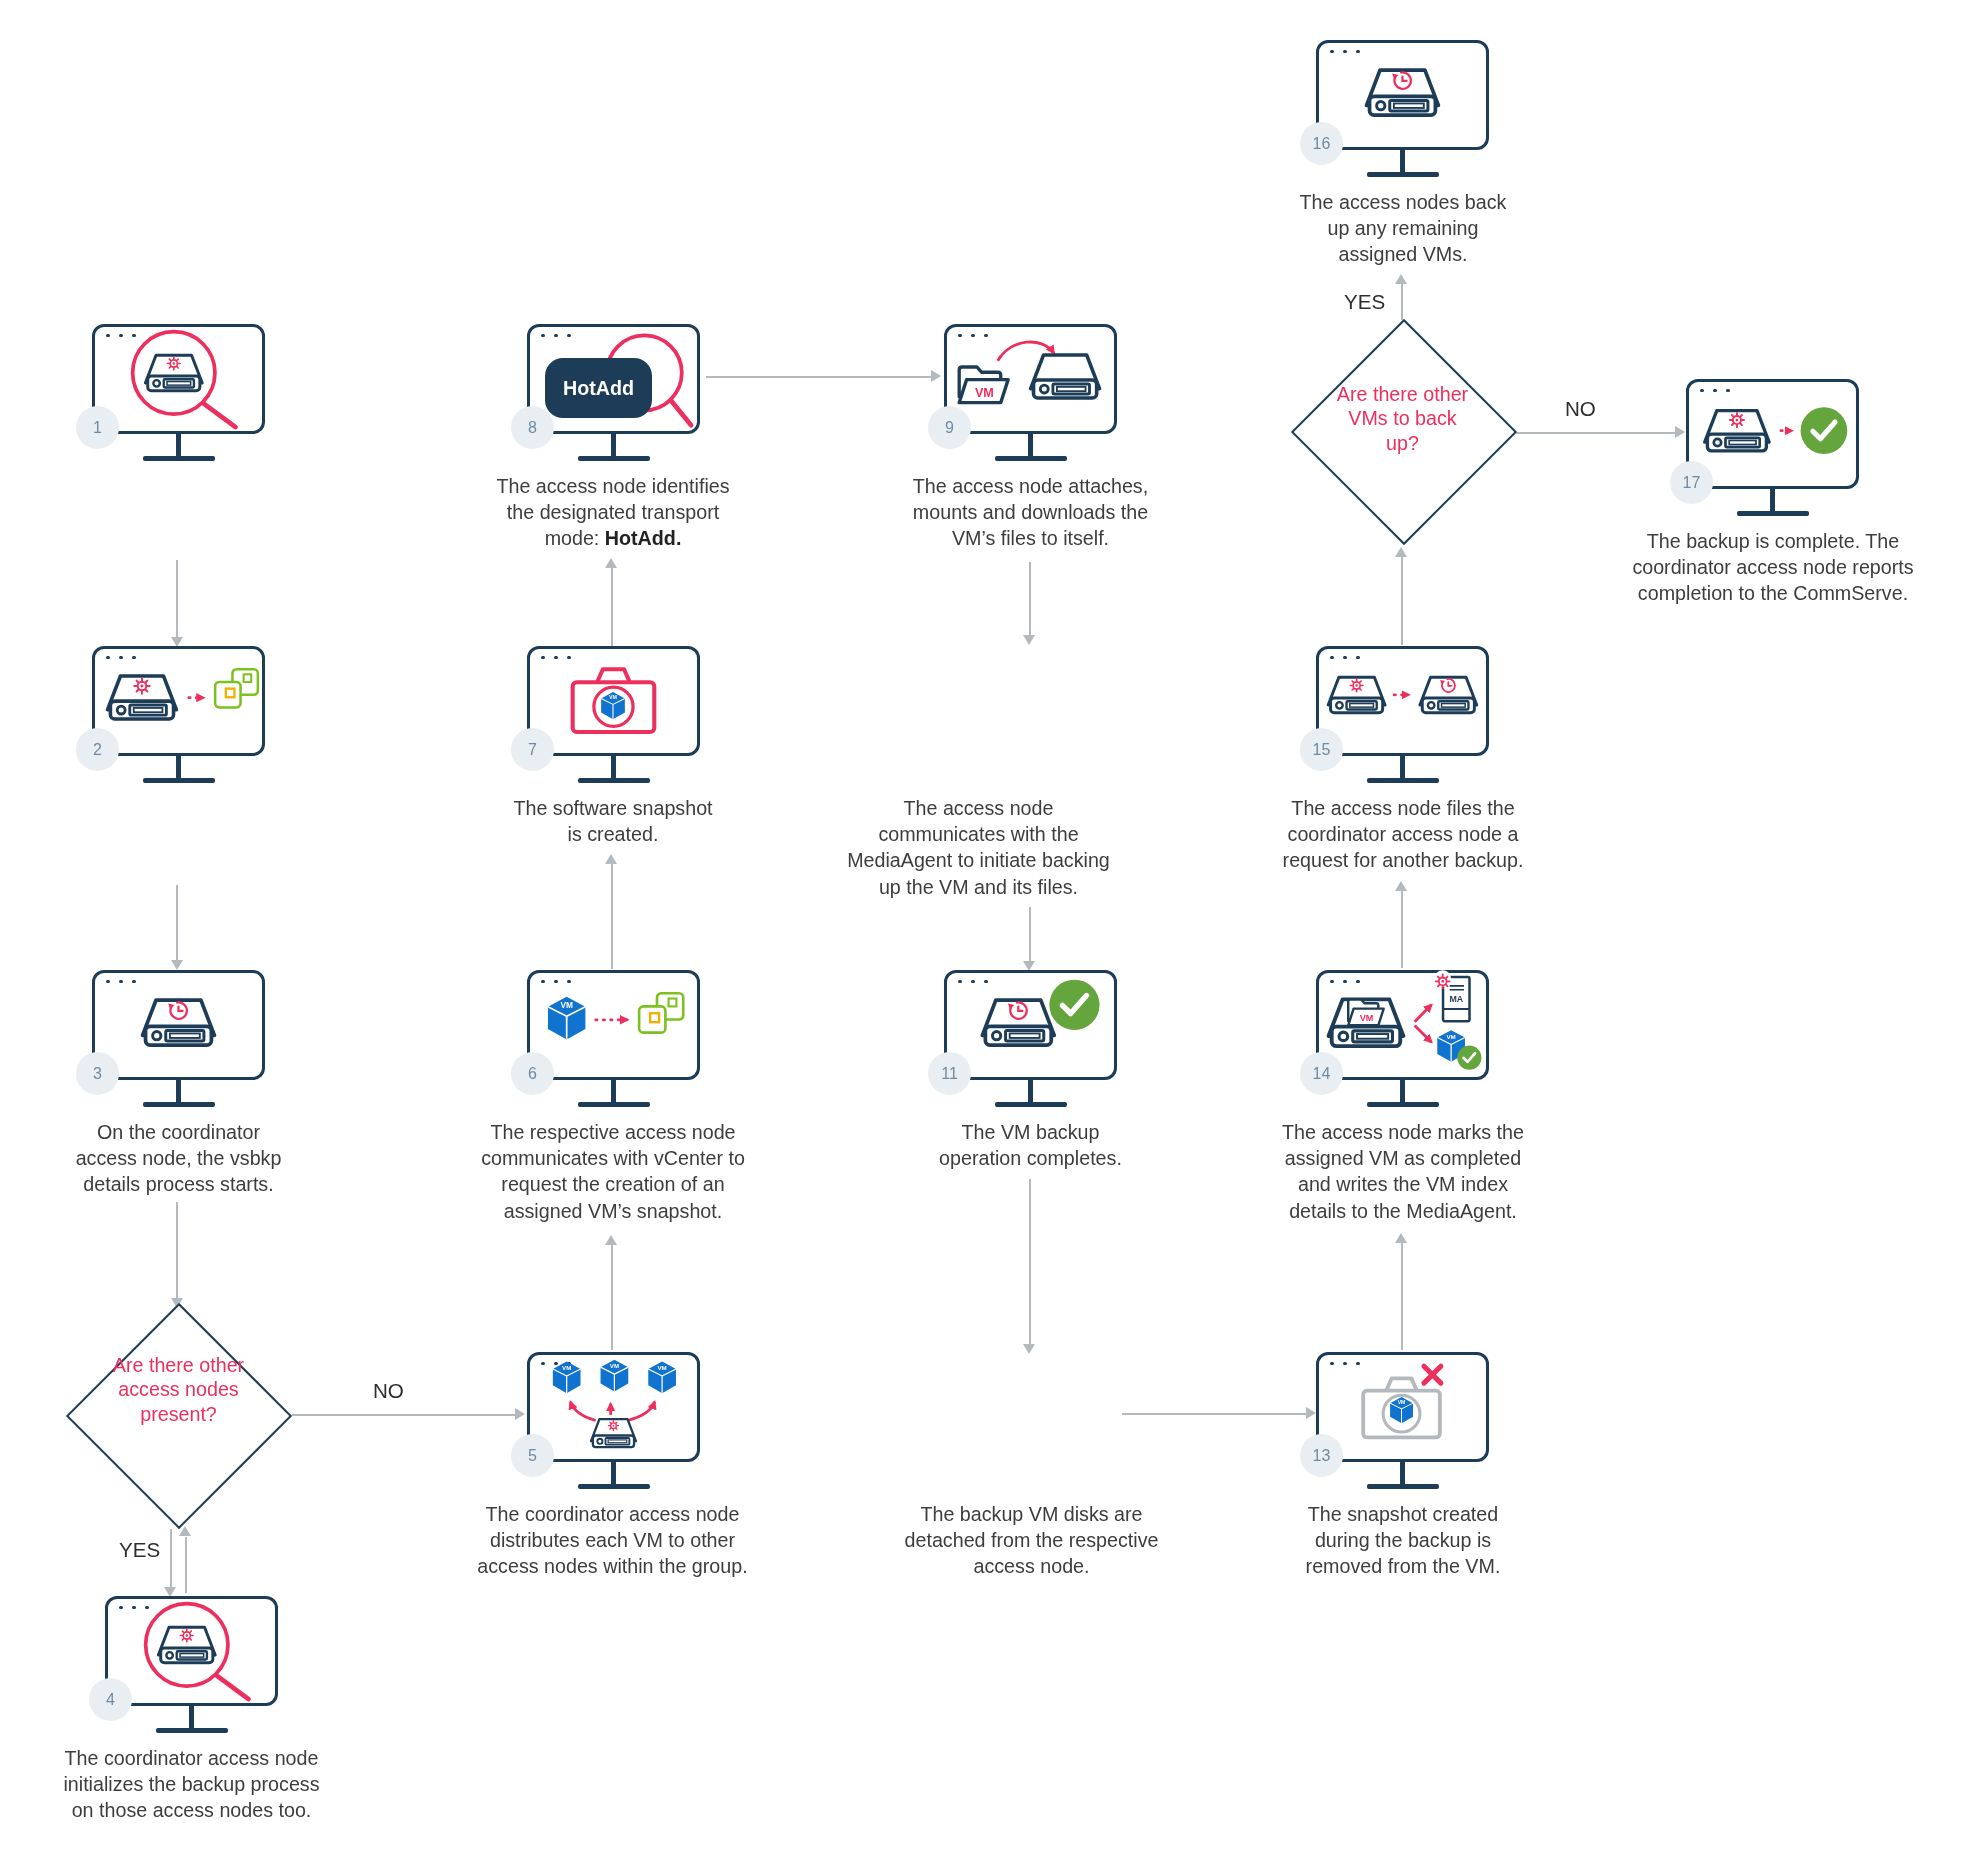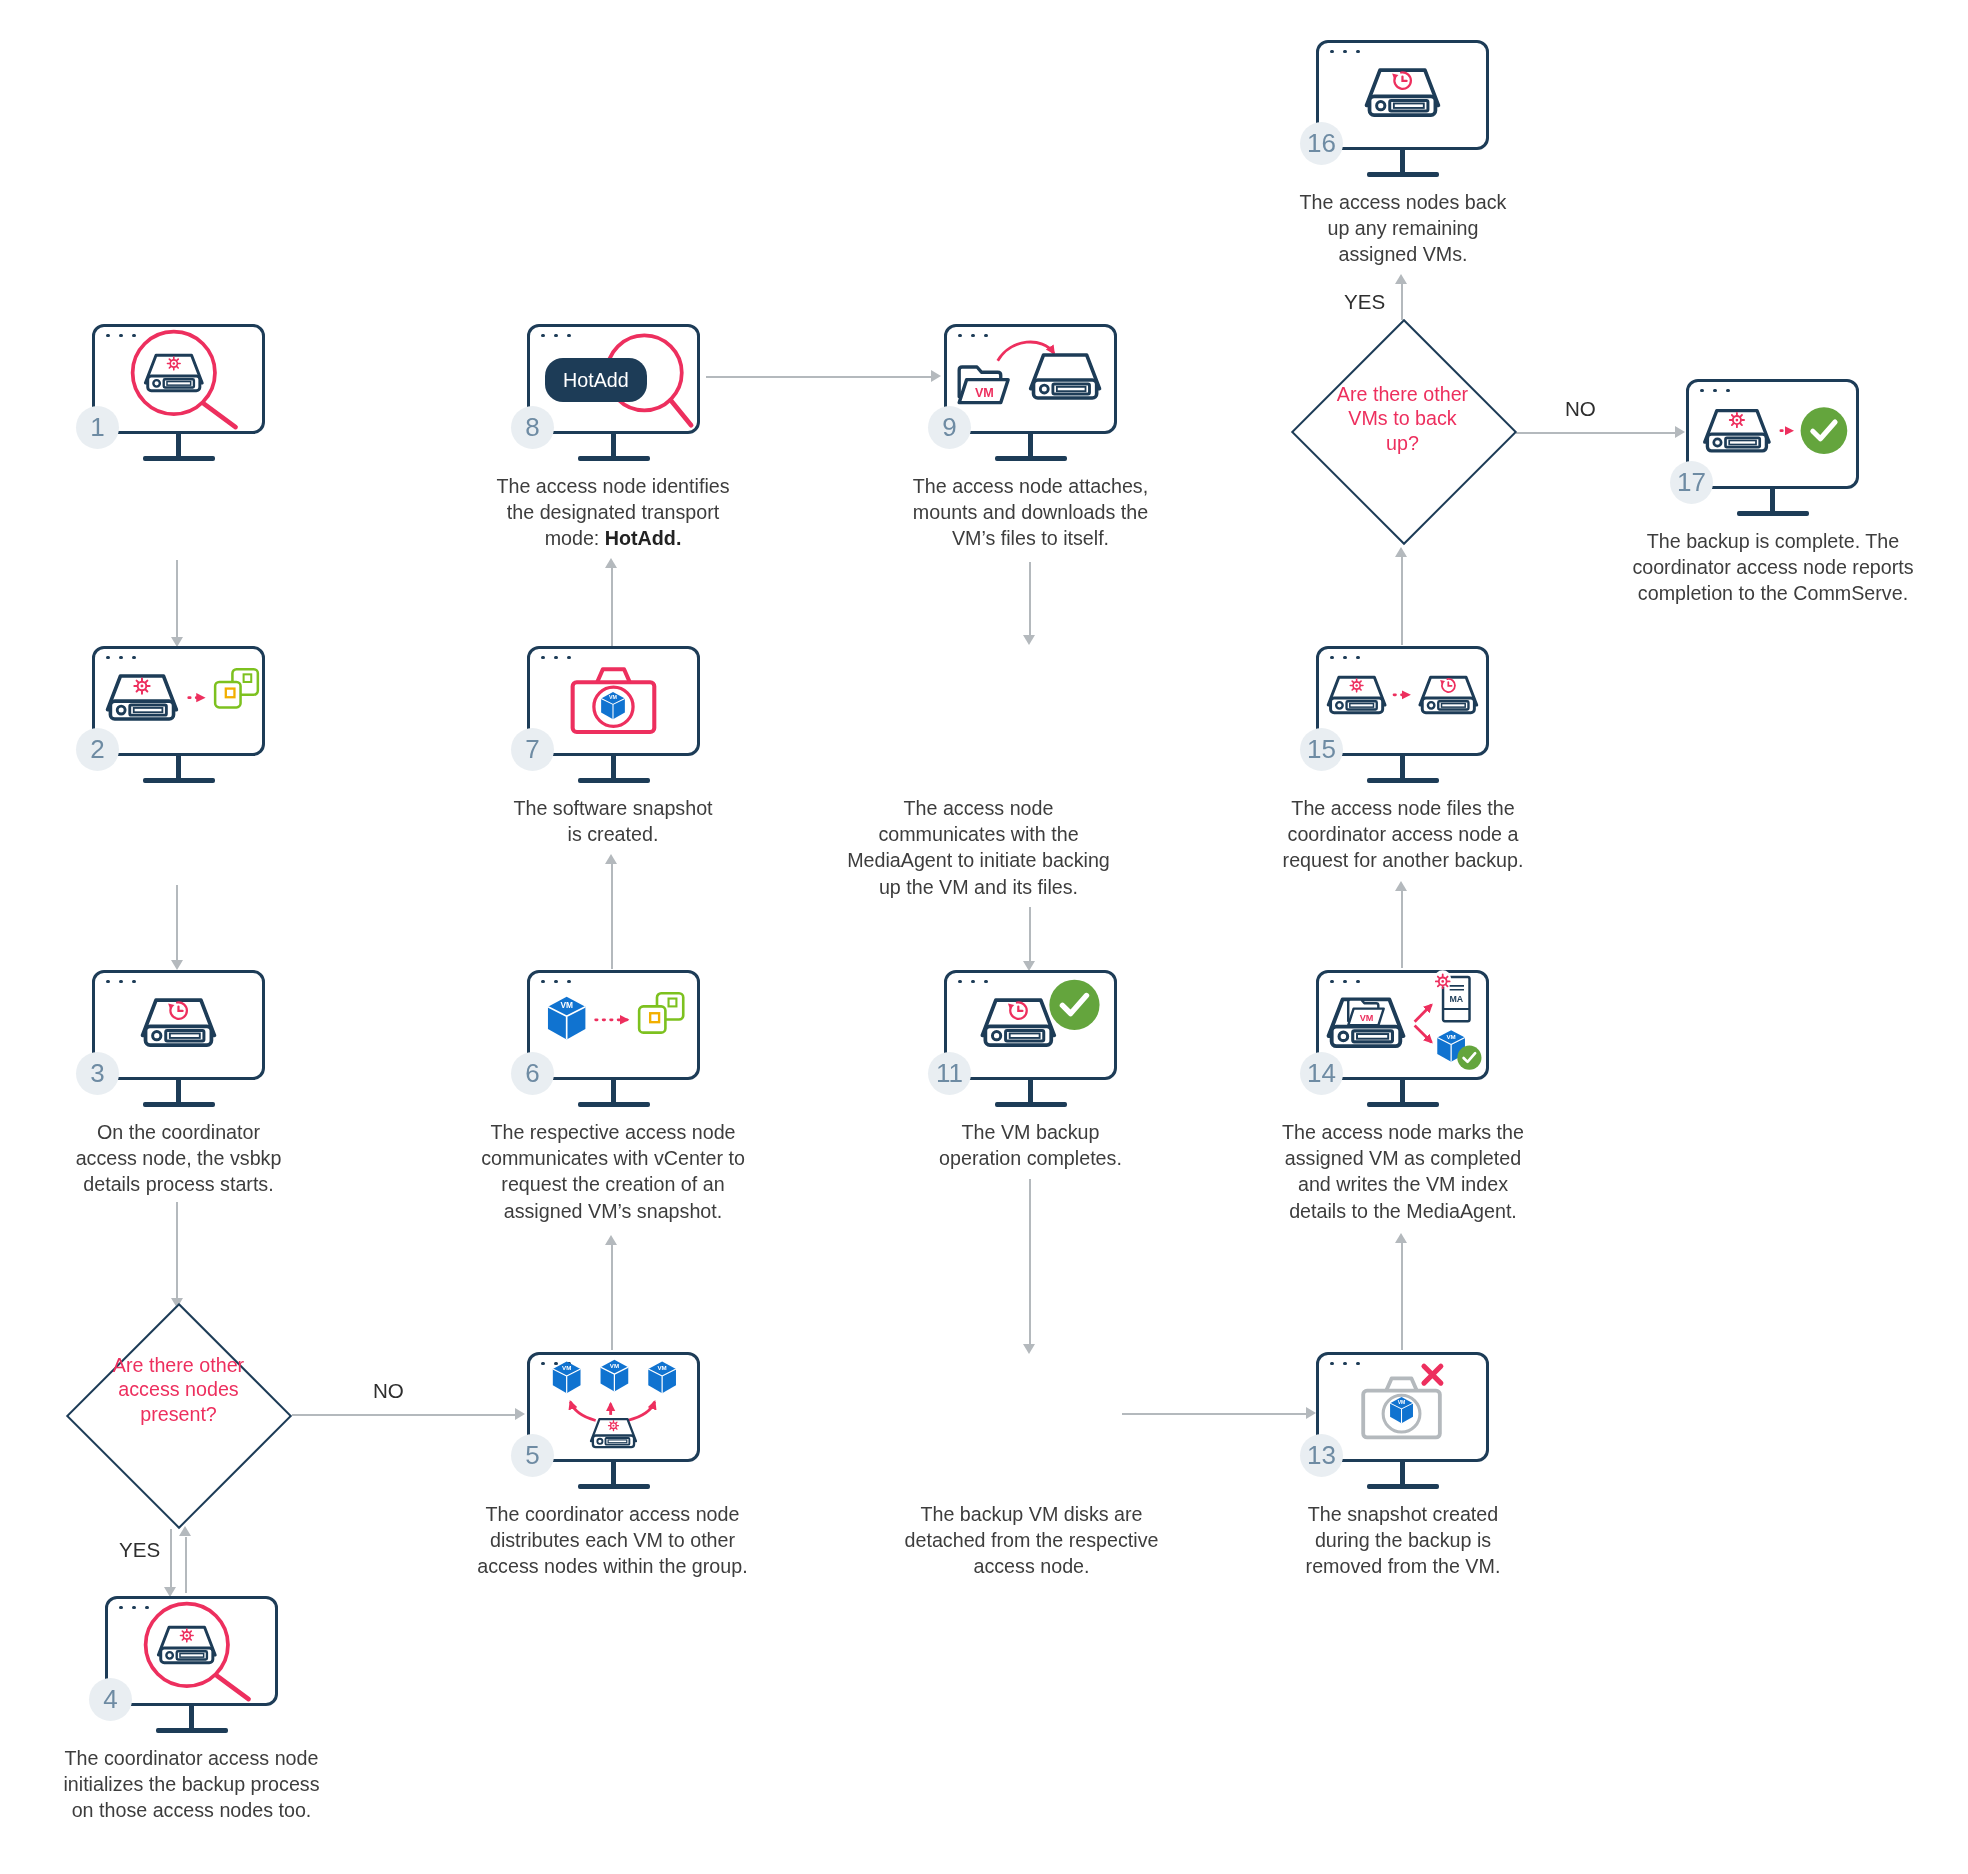--- a/index.html
+++ b/index.html
@@ -10,26 +10,26 @@
   .canvas{position:relative;width:1968px;height:1875px;background:#fff;overflow:hidden;
           font-family:"Liberation Sans",sans-serif;}
   .step{position:absolute;width:173px;height:110px;}
   .mon{position:absolute;inset:0;background:#fff;border:3.7px solid var(--navy);border-radius:12px;}
   .dots{position:absolute;left:11.2px;top:6.6px;display:flex;gap:9.4px;}
   .dots i{width:3.7px;height:3.7px;border-radius:50%;background:var(--navy);}
   .icn{position:absolute;left:0;top:0;width:166px;height:102px;overflow:visible;}
   .neck{position:absolute;left:84px;top:110px;width:4.7px;height:23.4px;background:var(--navy);}
   .base{position:absolute;left:51px;top:132px;width:72px;height:4.7px;background:var(--navy);border-radius:1.9px;}
   .badge{position:absolute;left:-16px;top:82px;width:43px;height:43px;border-radius:50%;
-         background:var(--badgeBg);color:var(--badgeText);font-size:26px;z-index:3;
+         background:var(--badgeBg);color:var(--badgeText);font-size:16px;z-index:3;
          display:flex;align-items:center;justify-content:center;}
   .cap{position:absolute;text-align:center;color:var(--ink);font-size:19.7px;line-height:1.33;}
   .cap b{color:#222;}
-  .pill{position:absolute;left:15px;top:31px;height:36px;line-height:36px;padding:4px 18px;
-        border-radius:18px;background:var(--navy);color:#fff;font-size:19.7px;font-weight:normal;z-index:2;}
+  .pill{position:absolute;left:15px;top:31px;height:36px;line-height:36px;padding:12px 18px;
+        border-radius:18px;background:var(--navy);color:#fff;font-size:19.7px;font-weight:bold;z-index:2;}
   .diamond{position:absolute;width:156px;height:156px;border:2.8px solid var(--navy);
            background:#fff;transform:rotate(45deg);}
   .dq{position:absolute;text-align:center;color:var(--pink);font-size:19.7px;line-height:1.24;}
   .vl{position:absolute;width:1.9px;background:var(--gray);}
   .hl{position:absolute;height:1.9px;background:var(--gray);}
   .ah{position:absolute;width:0;height:0;}
   .ah.d{border-left:6.6px solid transparent;border-right:6.6px solid transparent;border-top:10.3px solid var(--gray);}
   .ah.u{border-left:6.6px solid transparent;border-right:6.6px solid transparent;border-bottom:10.3px solid var(--gray);}
   .ah.r{border-top:6.6px solid transparent;border-bottom:6.6px solid transparent;border-left:10.3px solid var(--gray);}
   .lbl{position:absolute;font-size:20.6px;color:#2e2e2e;}

